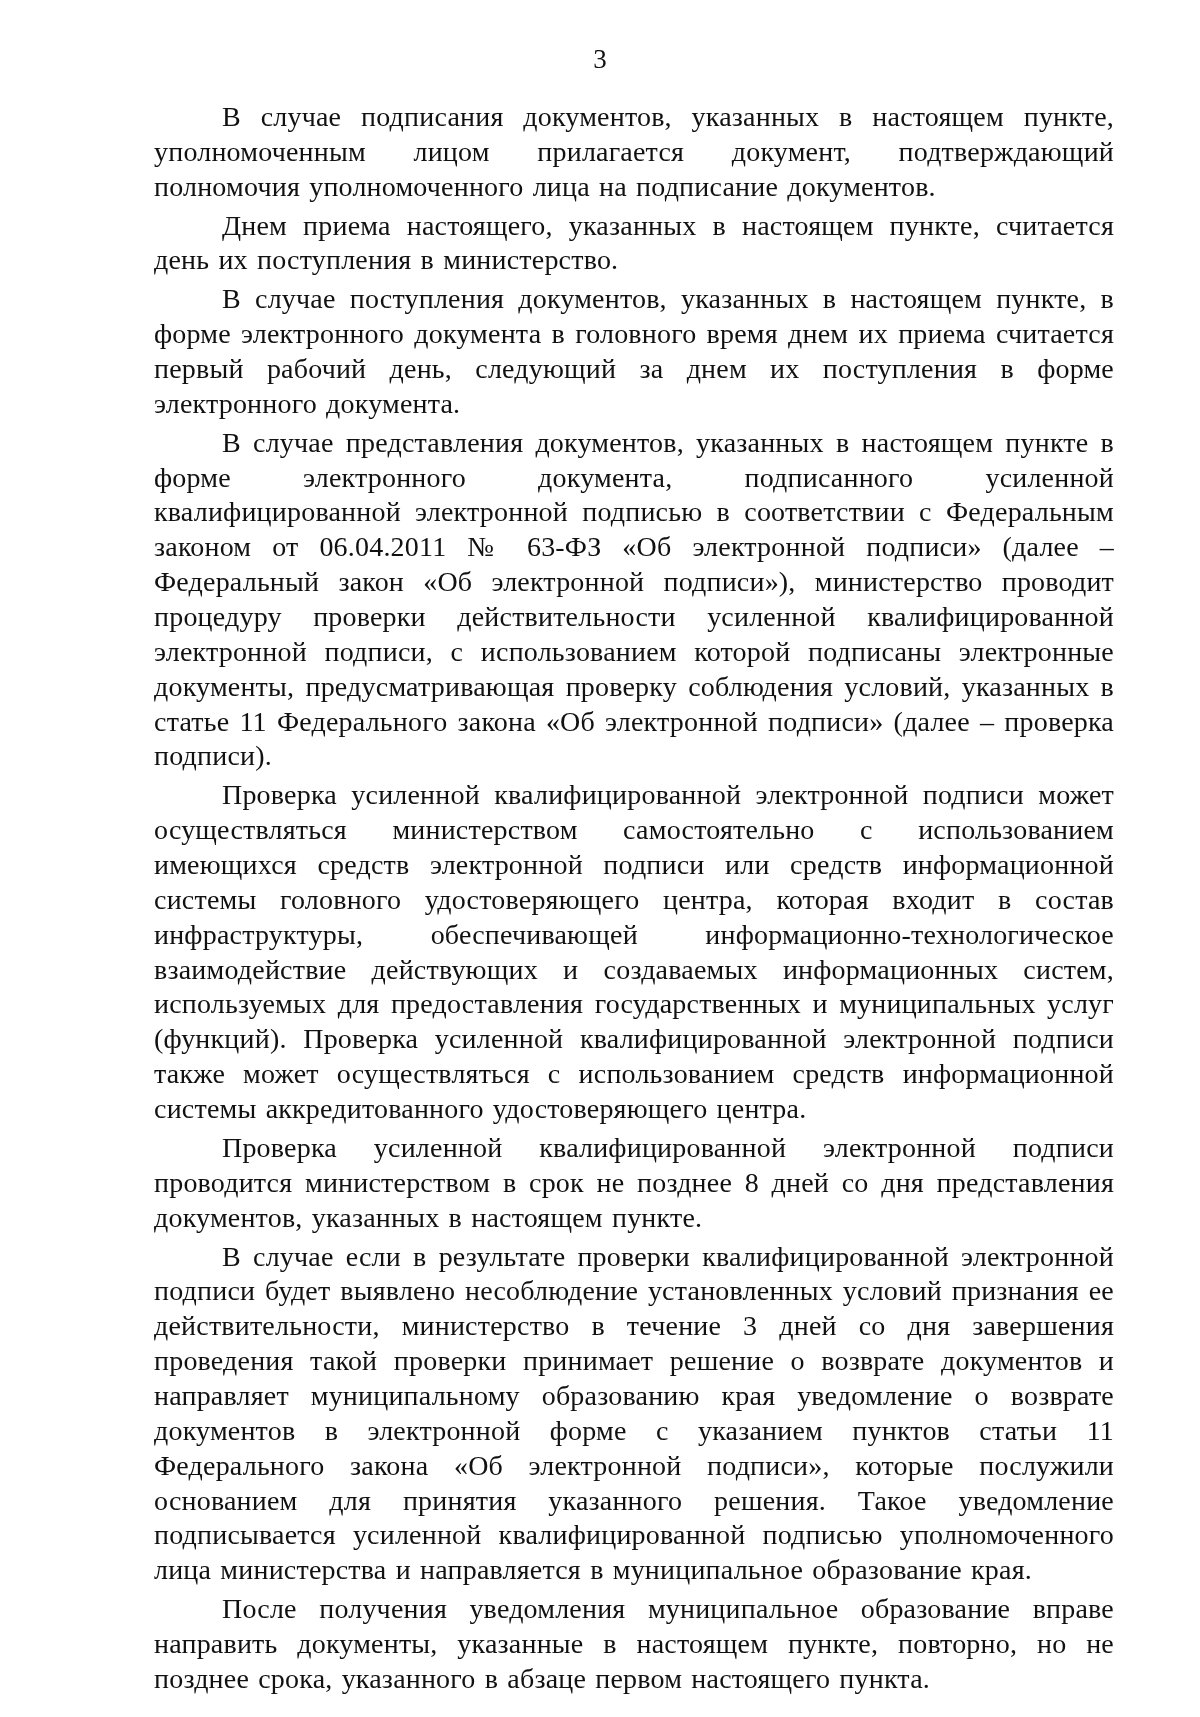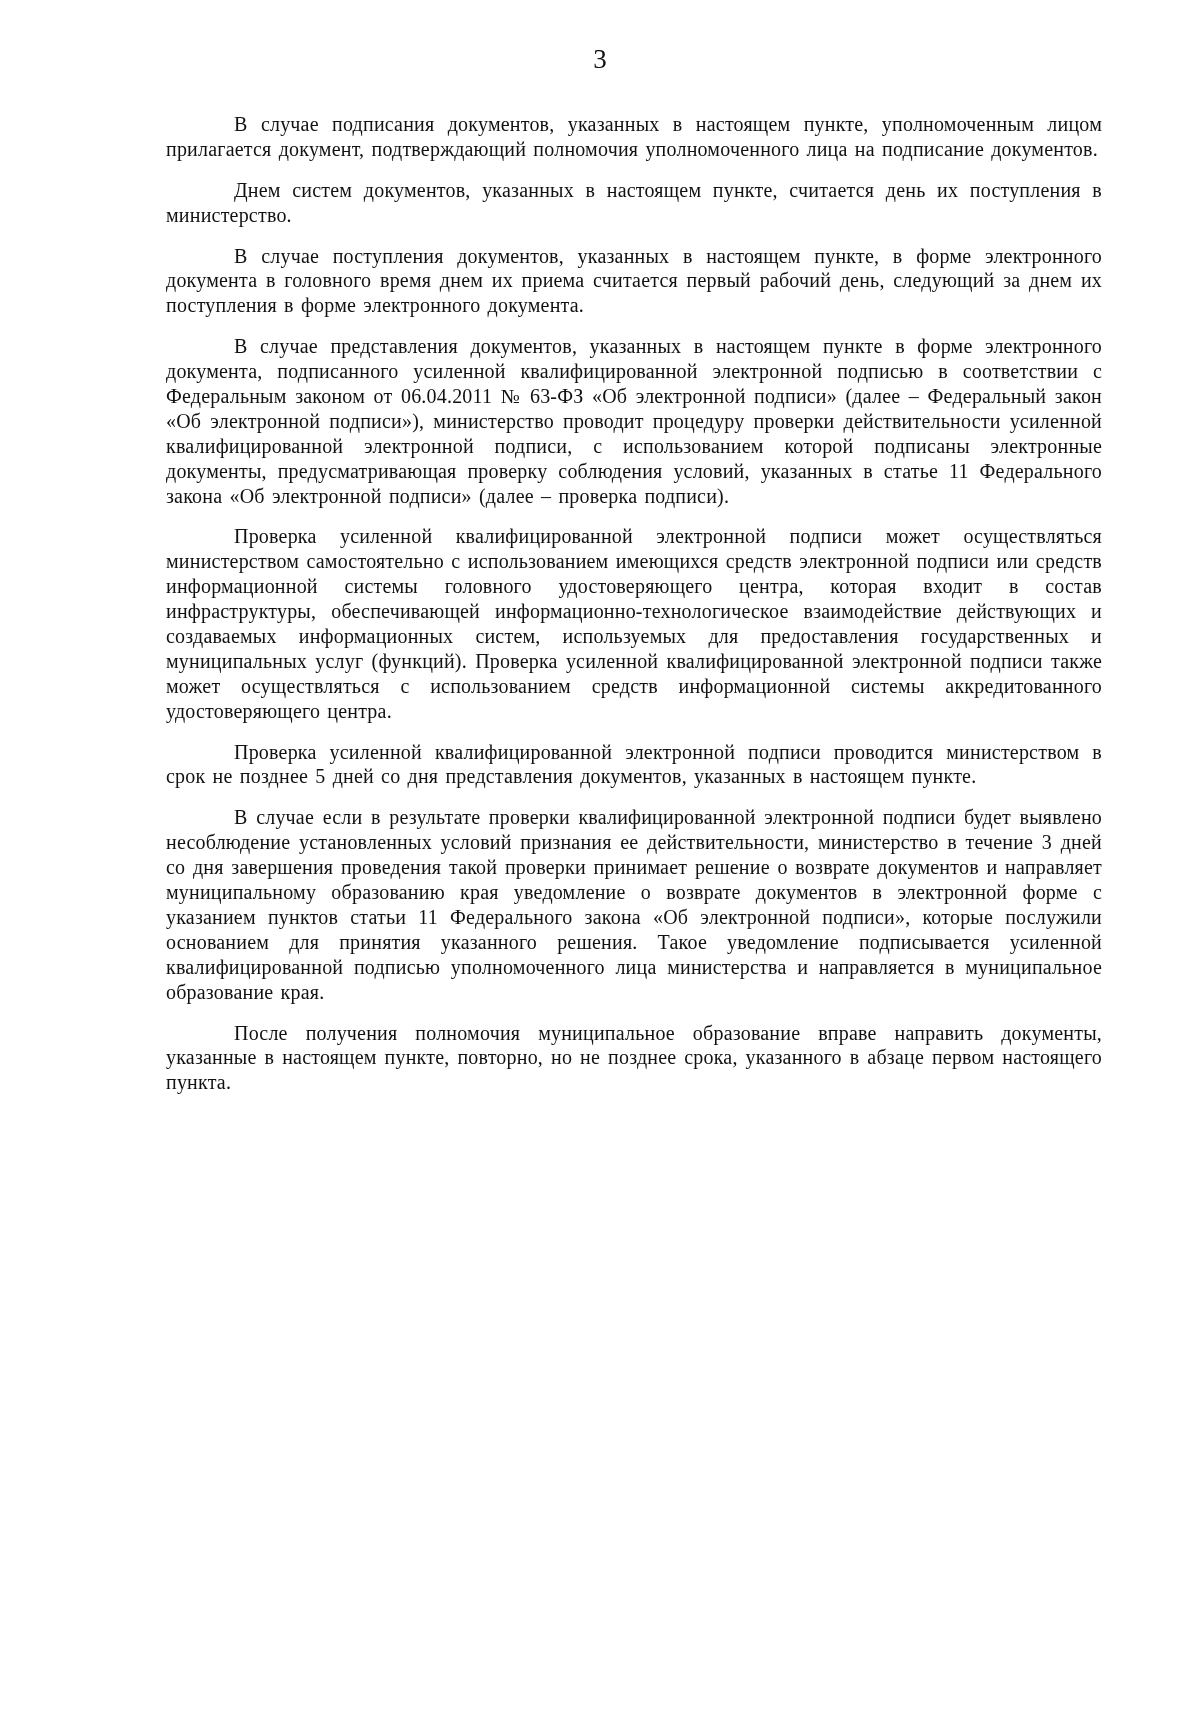--- a/index.html
+++ b/index.html
@@ -26,37 +26,37 @@
     font-size: 27px;
     color: #111111;
   }
   .document-body {
     position: absolute;
     top: 96px;
     left: 150px;
     right: 82px;
   }
   .para {
-    margin: 16px;
-    font-size: 20px;
+    margin: 4px;
+    font-size: 28px;
     line-height: 1.245;
     text-align: justify;
     text-indent: 68px;
     letter-spacing: 0.2px;
     word-spacing: 2px;
   }
 </style>
 </head>
 <body>
 
 <div class="page">
   <div class="page-number">3</div>
   <div class="document-body">
       <p class="para">В случае подписания документов, указанных в настоящем пункте, уполномоченным лицом прилагается документ, подтверждающий полномочия уполномоченного лица на подписание документов.</p>
-      <p class="para">Днем систем документов, указанных в настоящем пункте, считается день их поступления в министерство.</p>
+      <p class="para">Днем приема настоящего, указанных в настоящем пункте, считается день их поступления в министерство.</p>
       <p class="para">В случае поступления документов, указанных в настоящем пункте, в форме электронного документа в головного время днем их приема считается первый рабочий день, следующий за днем их поступления в форме электронного документа.</p>
       <p class="para">В случае представления документов, указанных в настоящем пункте в форме электронного документа, подписанного усиленной квалифицированной электронной подписью в соответствии с Федеральным законом от 06.04.2011 № 63-ФЗ «Об электронной подписи» (далее – Федеральный закон «Об электронной подписи»), министерство проводит процедуру проверки действительности усиленной квалифицированной электронной подписи, с использованием которой подписаны электронные документы, предусматривающая проверку соблюдения условий, указанных в статье 11 Федерального закона «Об электронной подписи» (далее – проверка подписи).</p>
       <p class="para">Проверка усиленной квалифицированной электронной подписи может осуществляться министерством самостоятельно с использованием имеющихся средств электронной подписи или средств информационной системы головного удостоверяющего центра, которая входит в состав инфраструктуры, обеспечивающей информационно-технологическое взаимодействие действующих и создаваемых информационных систем, используемых для предоставления государственных и муниципальных услуг (функций). Проверка усиленной квалифицированной электронной подписи также может осуществляться с использованием средств информационной системы аккредитованного удостоверяющего центра.</p>
-      <p class="para">Проверка усиленной квалифицированной электронной подписи проводится министерством в срок не позднее 5 дней со дня представления документов, указанных в настоящем пункте.</p>
+      <p class="para">Проверка усиленной квалифицированной электронной подписи проводится министерством в срок не позднее 8 дней со дня представления документов, указанных в настоящем пункте.</p>
       <p class="para">В случае если в результате проверки квалифицированной электронной подписи будет выявлено несоблюдение установленных условий признания ее действительности, министерство в течение 3 дней со дня завершения проведения такой проверки принимает решение о возврате документов и направляет муниципальному образованию края уведомление о возврате документов в электронной форме с указанием пунктов статьи 11 Федерального закона «Об электронной подписи», которые послужили основанием для принятия указанного решения. Такое уведомление подписывается усиленной квалифицированной подписью уполномоченного лица министерства и направляется в муниципальное образование края.</p>
-      <p class="para">После получения полномочия муниципальное образование вправе направить документы, указанные в настоящем пункте, повторно, но не позднее срока, указанного в абзаце первом настоящего пункта.</p>
+      <p class="para">После получения уведомления муниципальное образование вправе направить документы, указанные в настоящем пункте, повторно, но не позднее срока, указанного в абзаце первом настоящего пункта.</p>
     </div>
 </div>
 
 </body></html>

